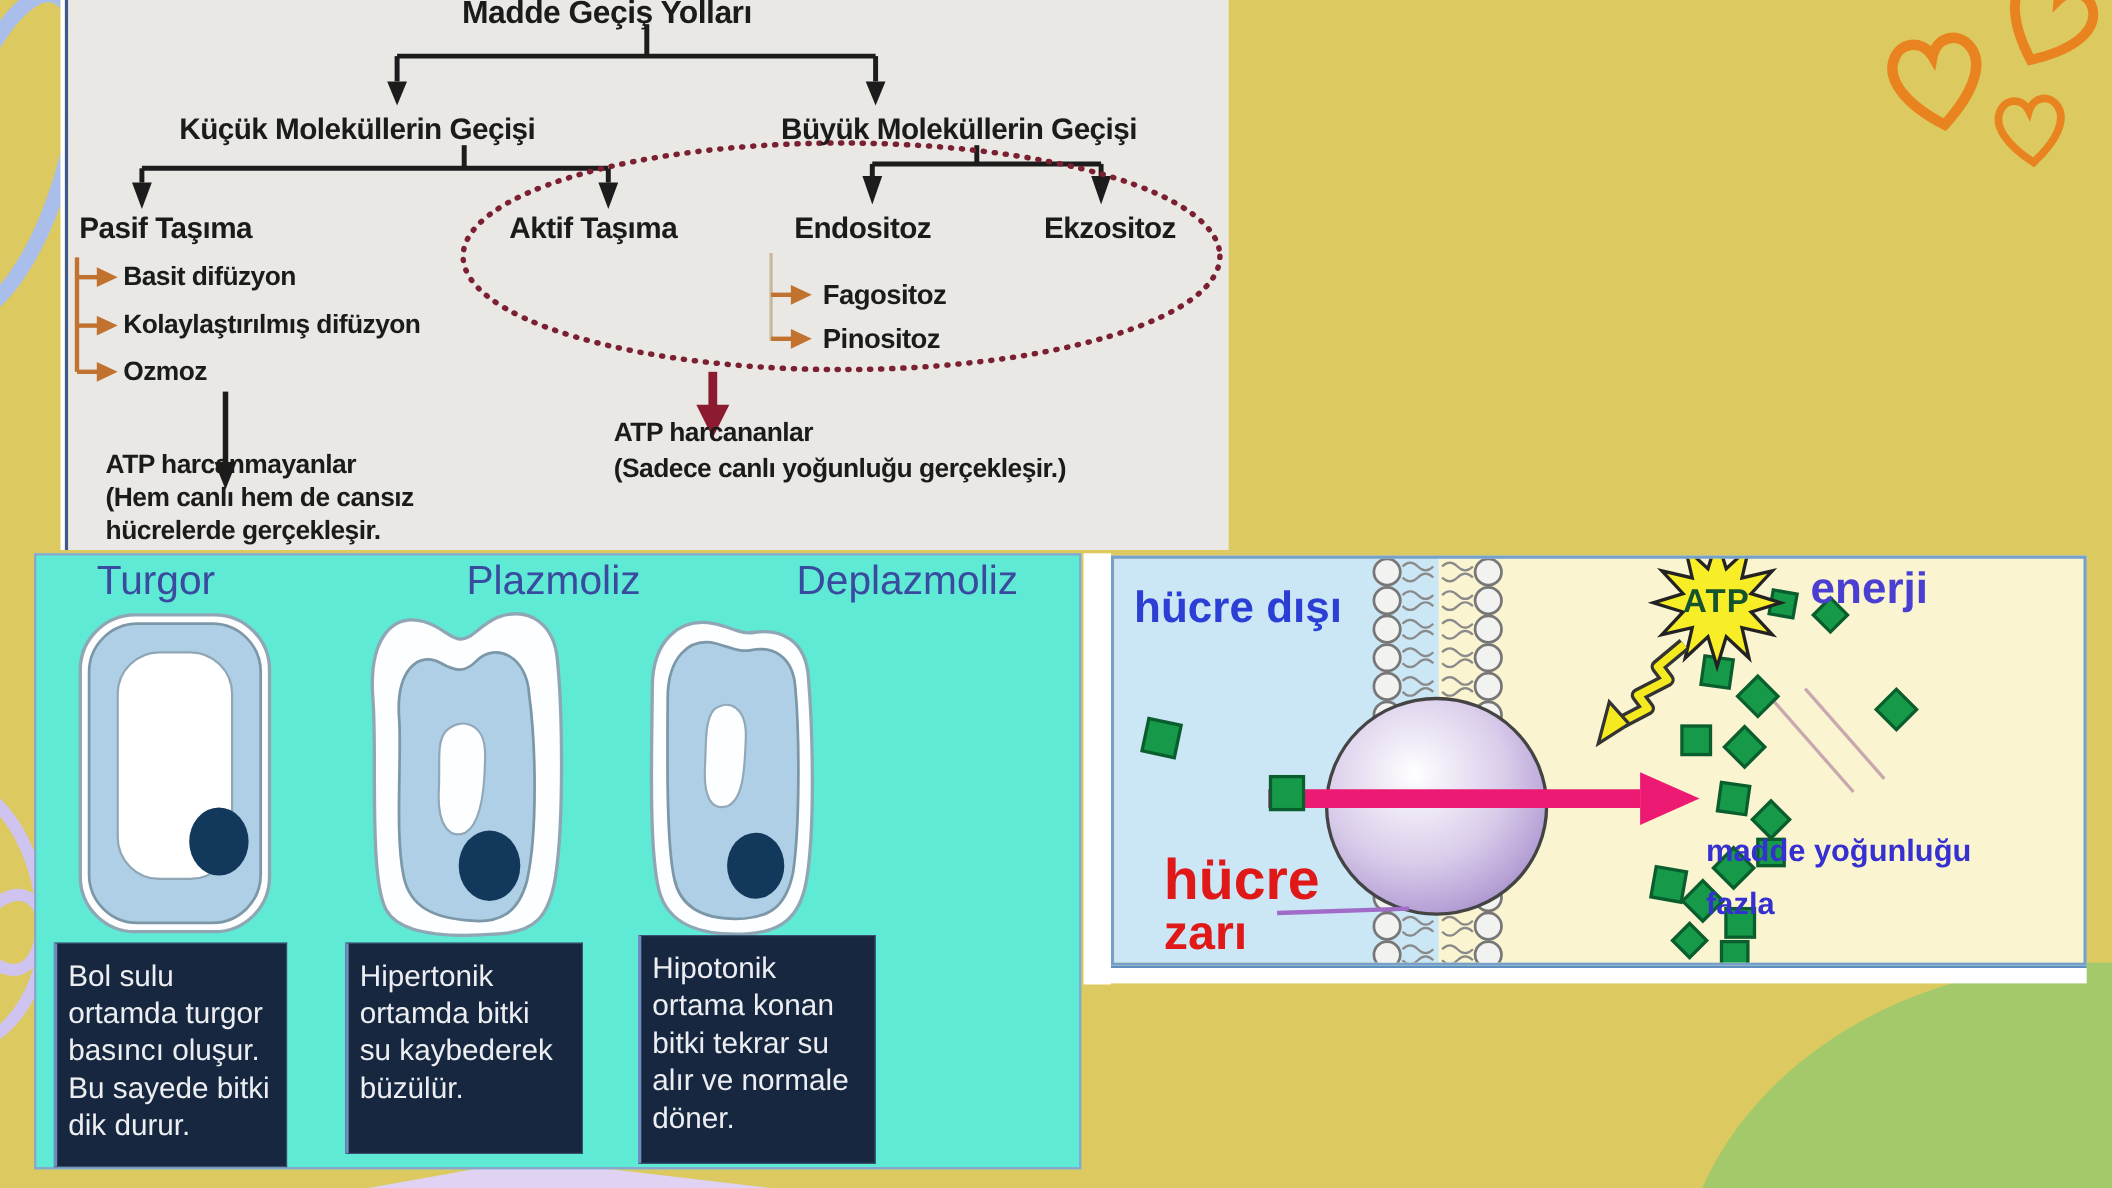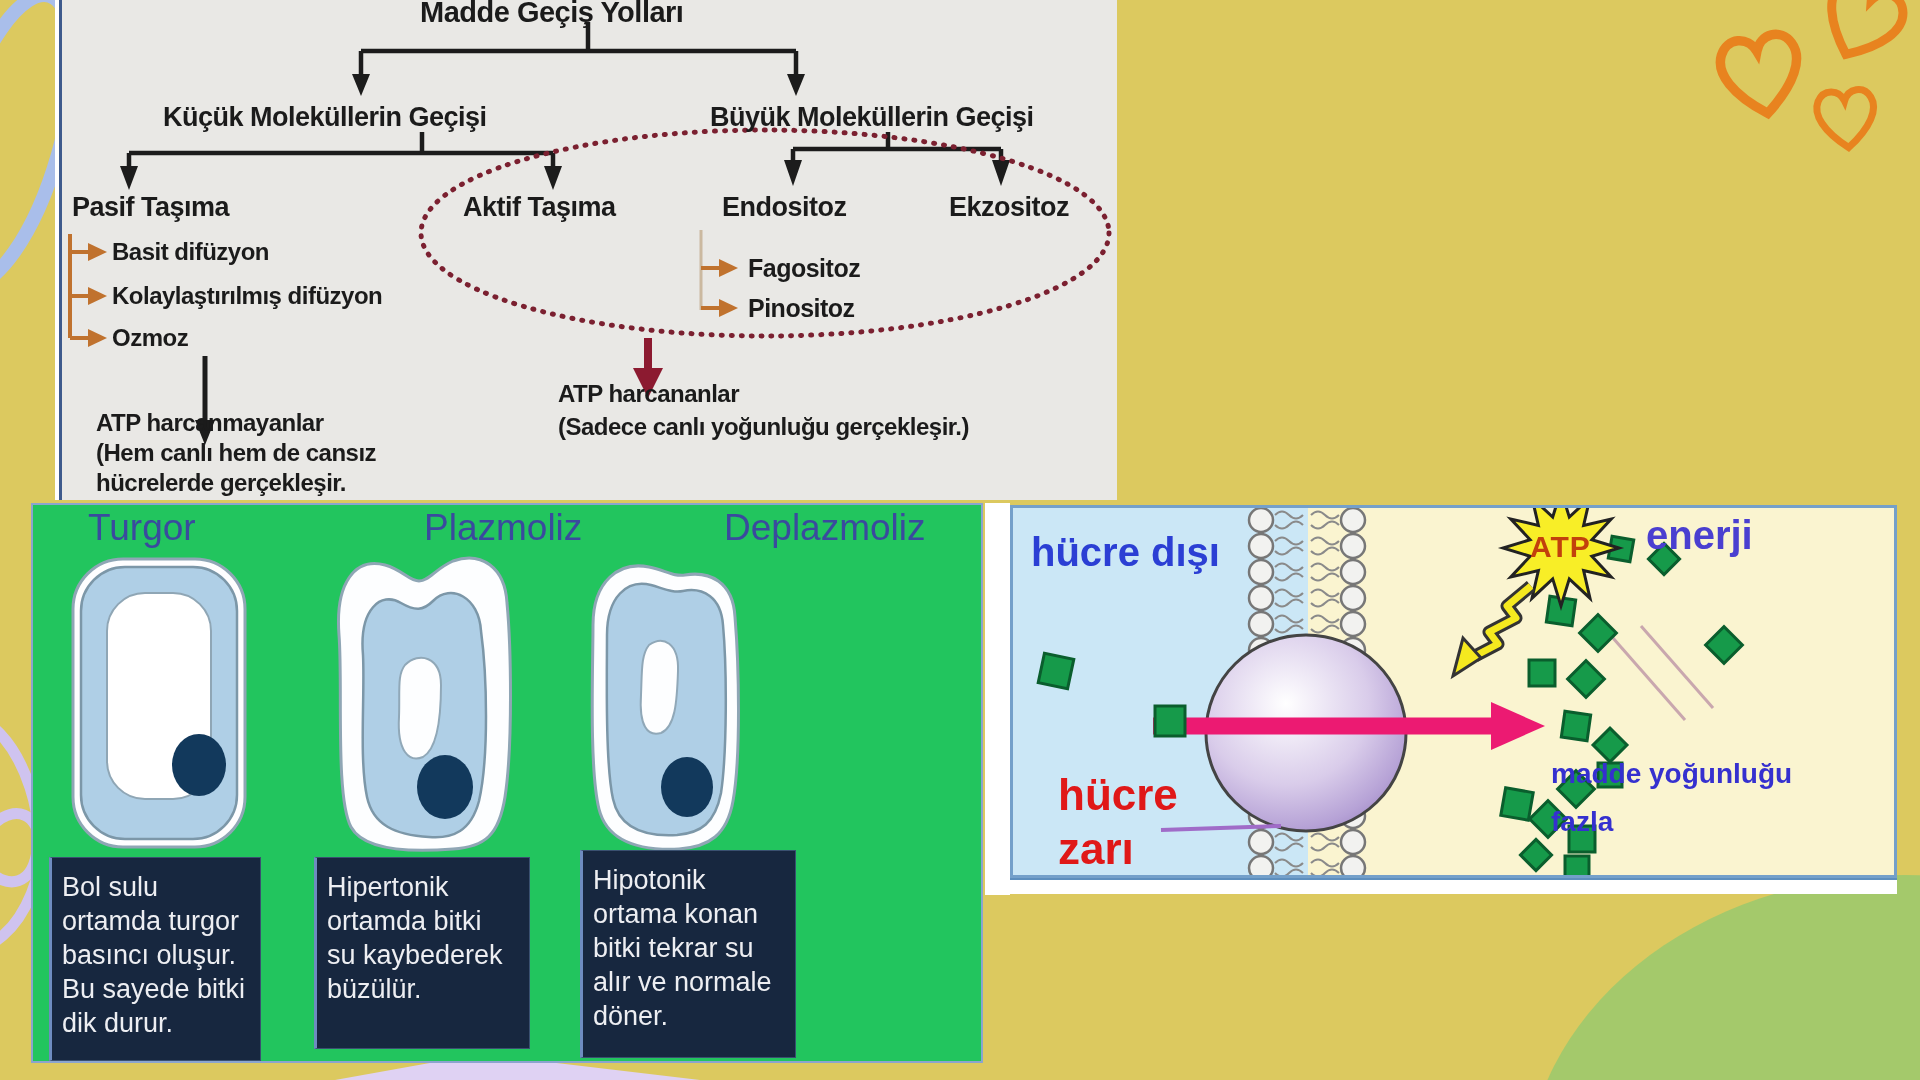--- a/index.html
+++ b/index.html
@@ -6,21 +6,21 @@
   .stage{position:relative;width:1920px;height:1080px;overflow:hidden;
          background:#DCC95F;font-family:"Liberation Sans",sans-serif;}
   .abs{position:absolute;}
   .pre{white-space:pre-line;}
   
   .fc-panel{left:62px;top:0;width:1055px;height:500px;background:#E9E8E5;}
   .fc-wstrip{left:55px;top:0;width:4px;height:500px;background:#FFFFFF;}
   .fc-bstrip{left:59px;top:0;width:3px;height:500px;background:#3E5A8C;}
   .fc-text{color:#1B1B1B;font-weight:700;letter-spacing:-0.5px;z-index:3;}
   
-  .cells-panel{left:31px;top:503px;width:952px;height:560px;background:#22c55e;
+  .cells-panel{left:31px;top:503px;width:952px;height:560px;background:#5eead4;
                border:2px solid #8BA4CE;box-sizing:border-box;}
   .cell-label{color:#3A4A9E;font-size:37px;font-weight:400;letter-spacing:0px;}
   .caption{background:#17273F;color:#EDEEF2;font-size:27px;line-height:34px;
            padding:12px 10px;box-sizing:border-box;border:1px solid #3A5070;
            border-left:3px solid #6E8CC0;}
   
   .gap-strip{left:985px;top:503px;width:25px;height:392px;background:#FFFFFF;}
   
   .mem-panel{left:1010px;top:505px;width:887px;height:373px;background:#FAF4D0;
              border:3px solid #74A0CA;box-sizing:border-box;}
@@ -254,22 +254,22 @@
       <g>
         <polyline points="518,78 494,98 503,110 476,124 485,136 462,148" fill="none" stroke="#333333" stroke-width="13" stroke-linejoin="round"></polyline>
         <polyline points="518,78 494,98 503,110 476,124 485,136 462,148" fill="none" stroke="#F5E91F" stroke-width="7" stroke-linejoin="round"></polyline>
         <polygon points="440,168 468,150 450,130" fill="#F5E91F" stroke="#333333" stroke-width="3"></polygon>
       </g>
 
       <line x1="148" y1="322" x2="268" y2="318" stroke="#A06CC8" stroke-width="4"></line>
     </svg>
 
     <div class="abs mem-text" style="left:18px;top:22px;font-size:40px;color:#2B3FD4;">hücre dışı</div>
-    <div class="abs mem-text" style="left:517px;top:22px;font-size:30px;color:#c2410c;letter-spacing:1px;">ATP</div>
+    <div class="abs mem-text" style="left:517px;top:22px;font-size:30px;color:#14532d;letter-spacing:1px;">ATP</div>
     <div class="abs mem-text" style="left:633px;top:5px;font-size:40px;color:#4A3FD0;">enerji</div>
-    <div class="abs mem-text" style="left:45px;top:262px;font-size:44px;color:#E01818;">hücre</div>
+    <div class="abs mem-text" style="left:45px;top:262px;font-size:52px;color:#E01818;">hücre</div>
     <div class="abs mem-text" style="left:45px;top:316px;font-size:44px;color:#E01818;">zarı</div>
     <div class="abs mem-text pre" style="left:538px;top:242px;font-size:28px;line-height:48px;color:#3530CF;">madde yoğunluğu
 fazla</div>
   </div>
   <div class="abs mem-wstrip" style="z-index:1;"></div>
 
 </div>
 
 </body></html>

